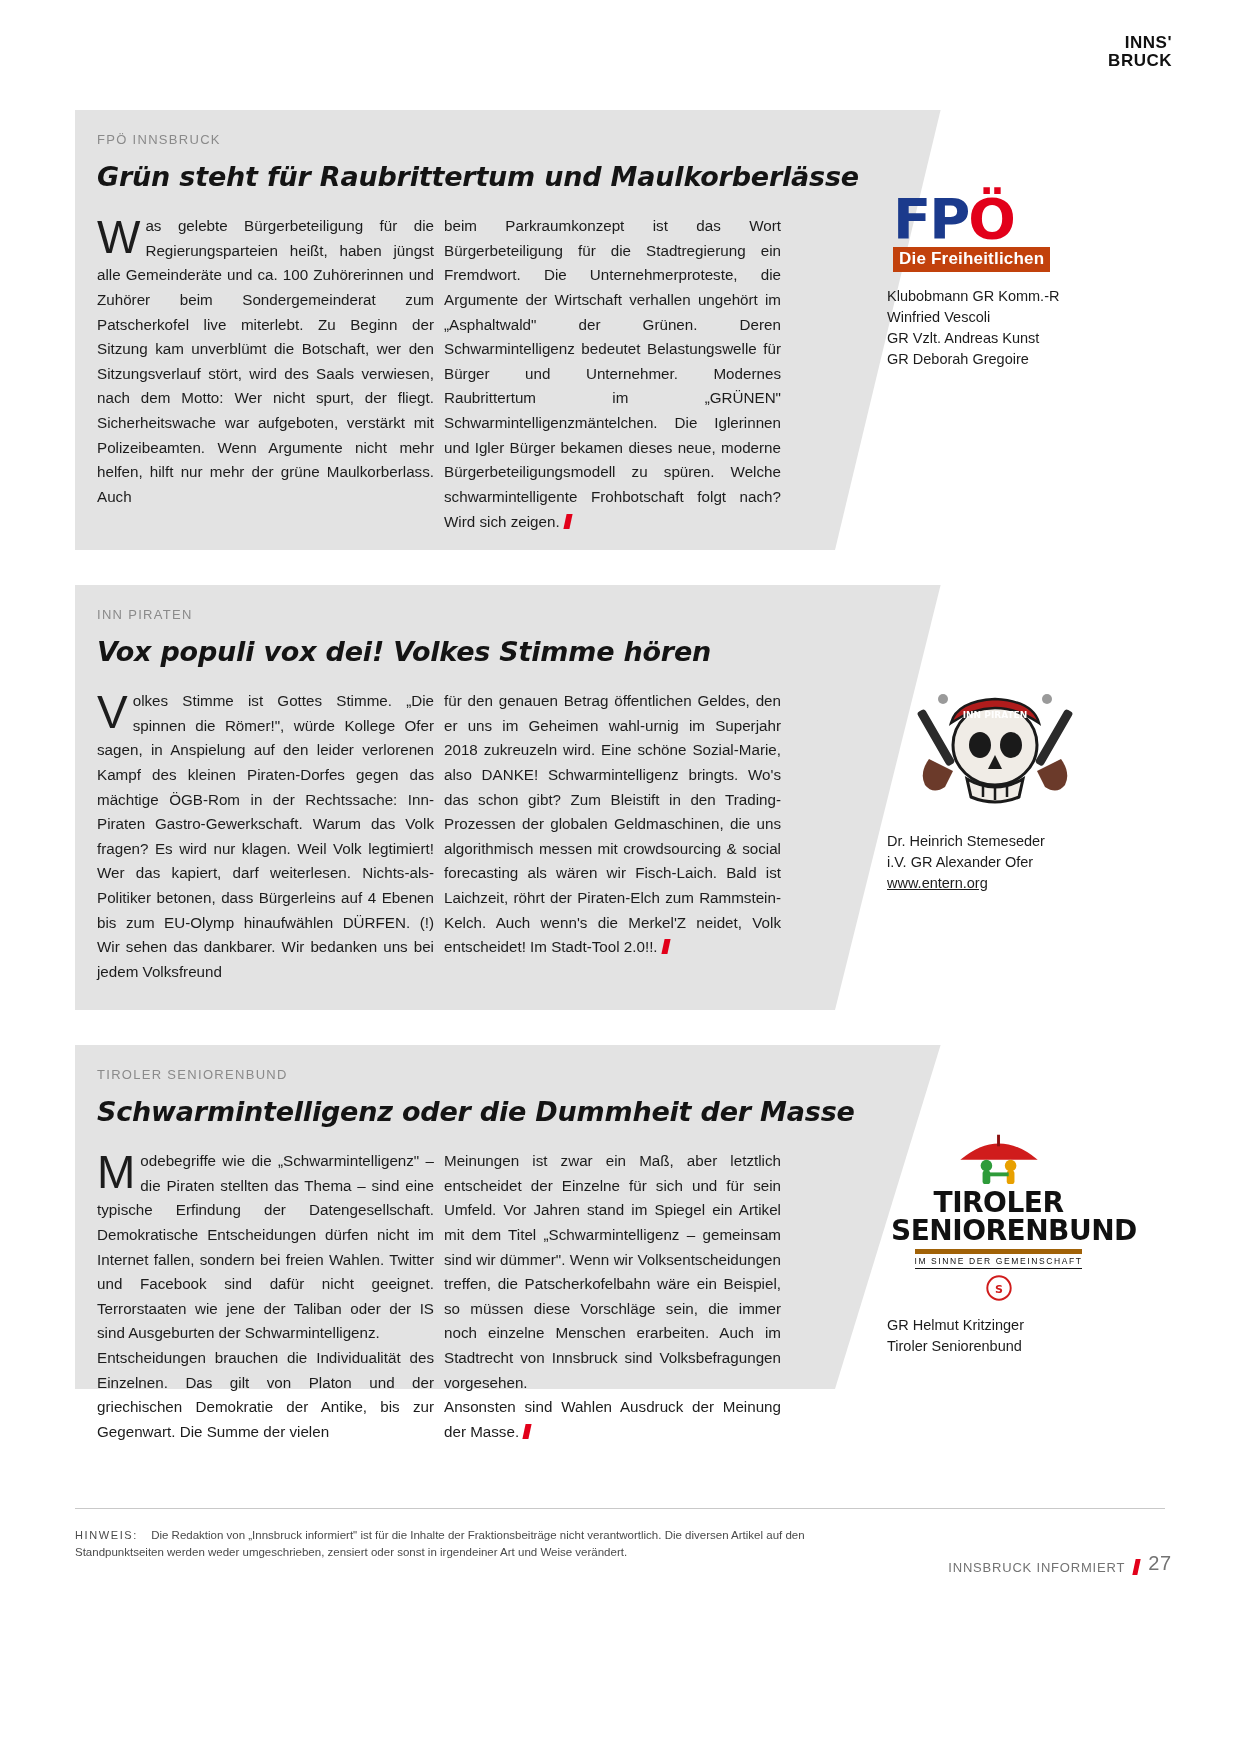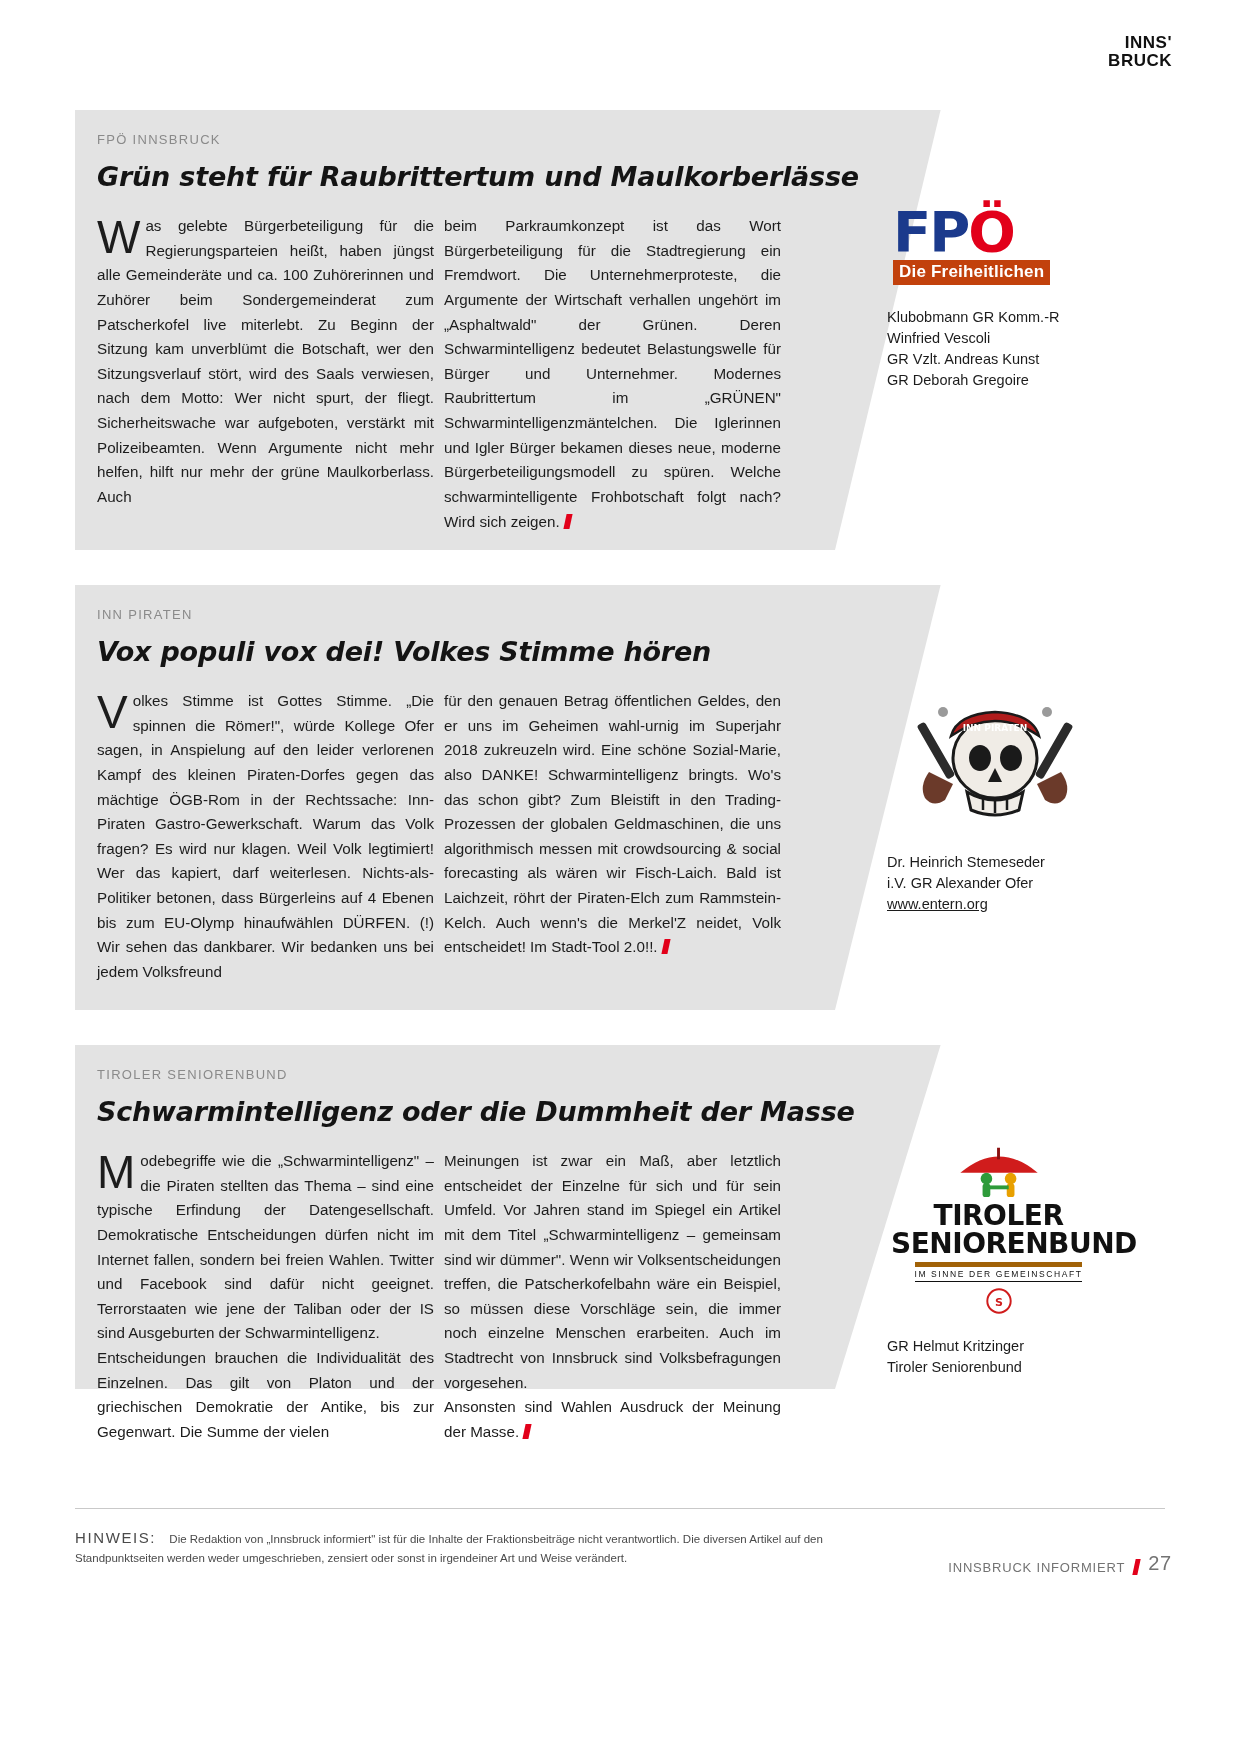--- a/index.html
+++ b/index.html
@@ -119,29 +119,29 @@
     transform: skewX(-12deg);
     margin-left: 5px;
     position: relative;
     top: 2px;
   }
 
   
   .aside {
     position: absolute;
     right: 28px;
-    top: 95px;
+    top: 82px;
     width: 250px;
     z-index: 4;
   }
   .credit {
     font-size: 14.5px;
     line-height: 1.45;
     color: #1c1c1c;
-    margin-top: 22px;
+    margin-top: 14px;
   }
   .credit a {
     color: #1c1c1c;
     text-decoration: underline;
   }
 
   
   .fpoe-logo {
     width: 185px;
     margin-left: 6px;
@@ -212,21 +212,21 @@
     position: absolute;
     left: 75px;
     top: 1527px;
     width: 810px;
     font-size: 11.5px;
     line-height: 1.5;
     color: #4a4a4a;
   }
   .hinweis .lbl {
     letter-spacing: 1.6px;
-    font-size: 15px;
+    font-size: 11px;
     color: #4a4a4a;
   }
   .footer-right {
     position: absolute;
     right: 68px;
     top: 1552px;
     font-size: 13px;
     letter-spacing: 0.8px;
     color: #737373;
     display: flex;

